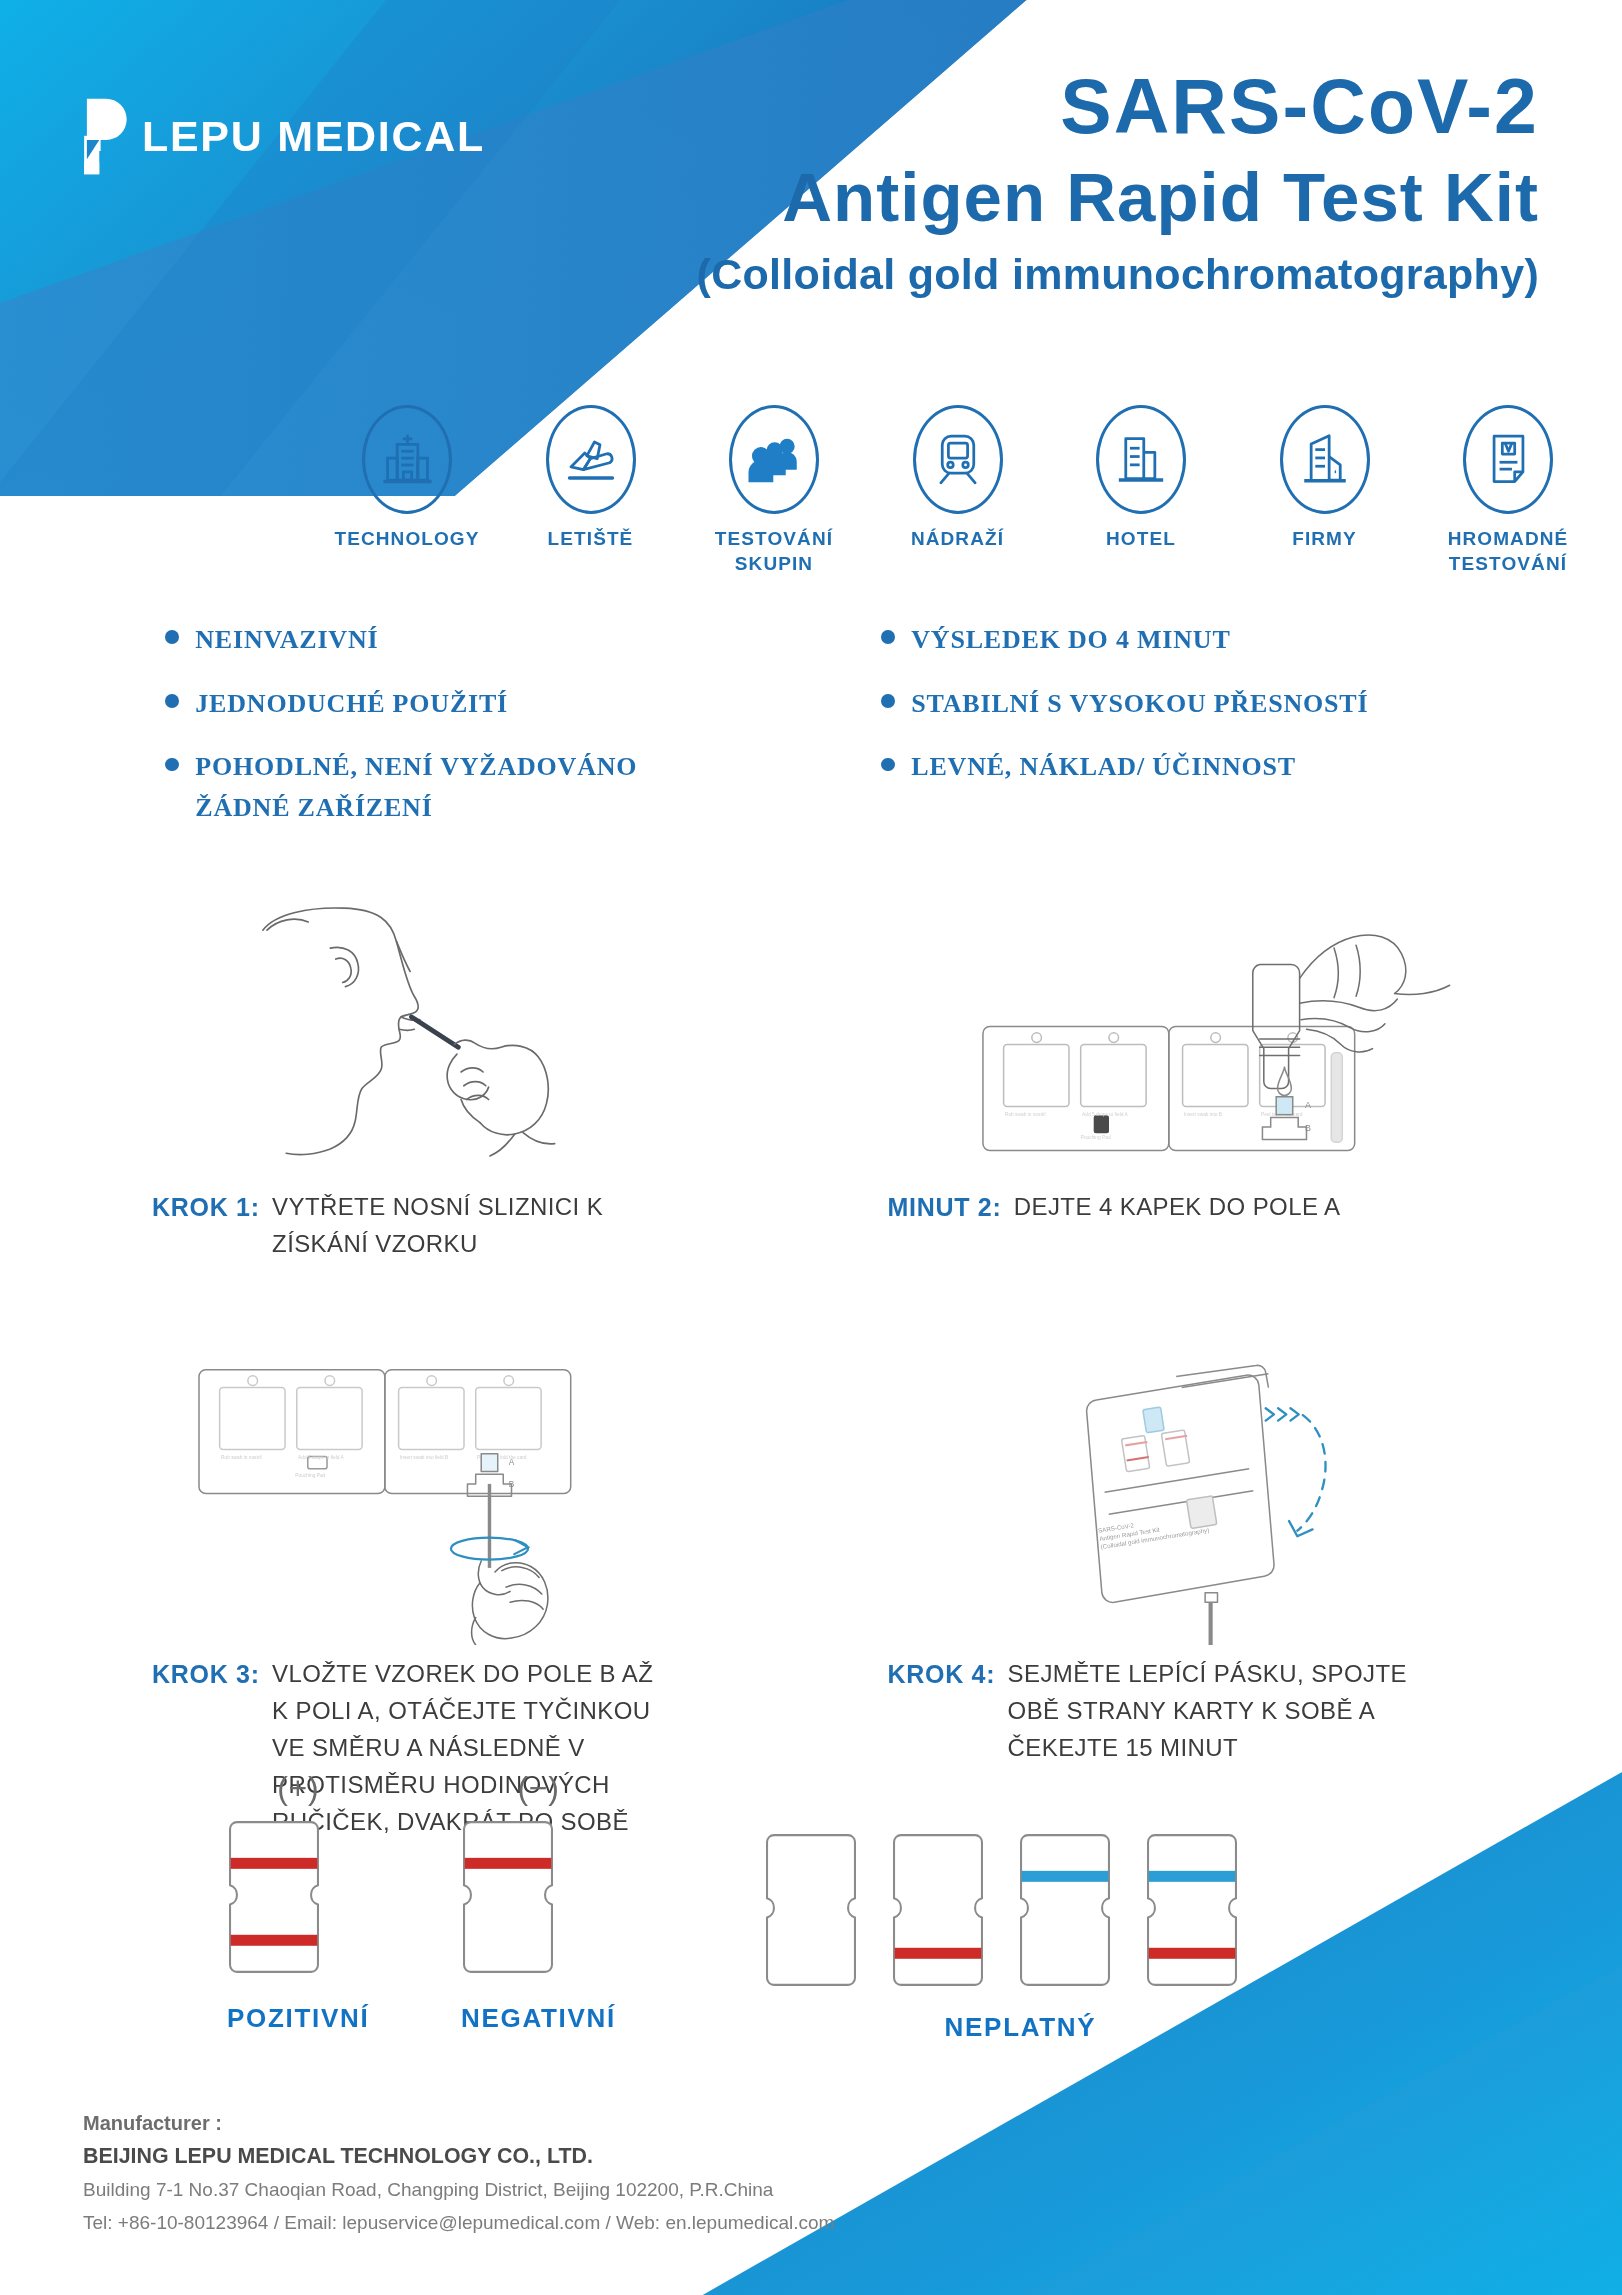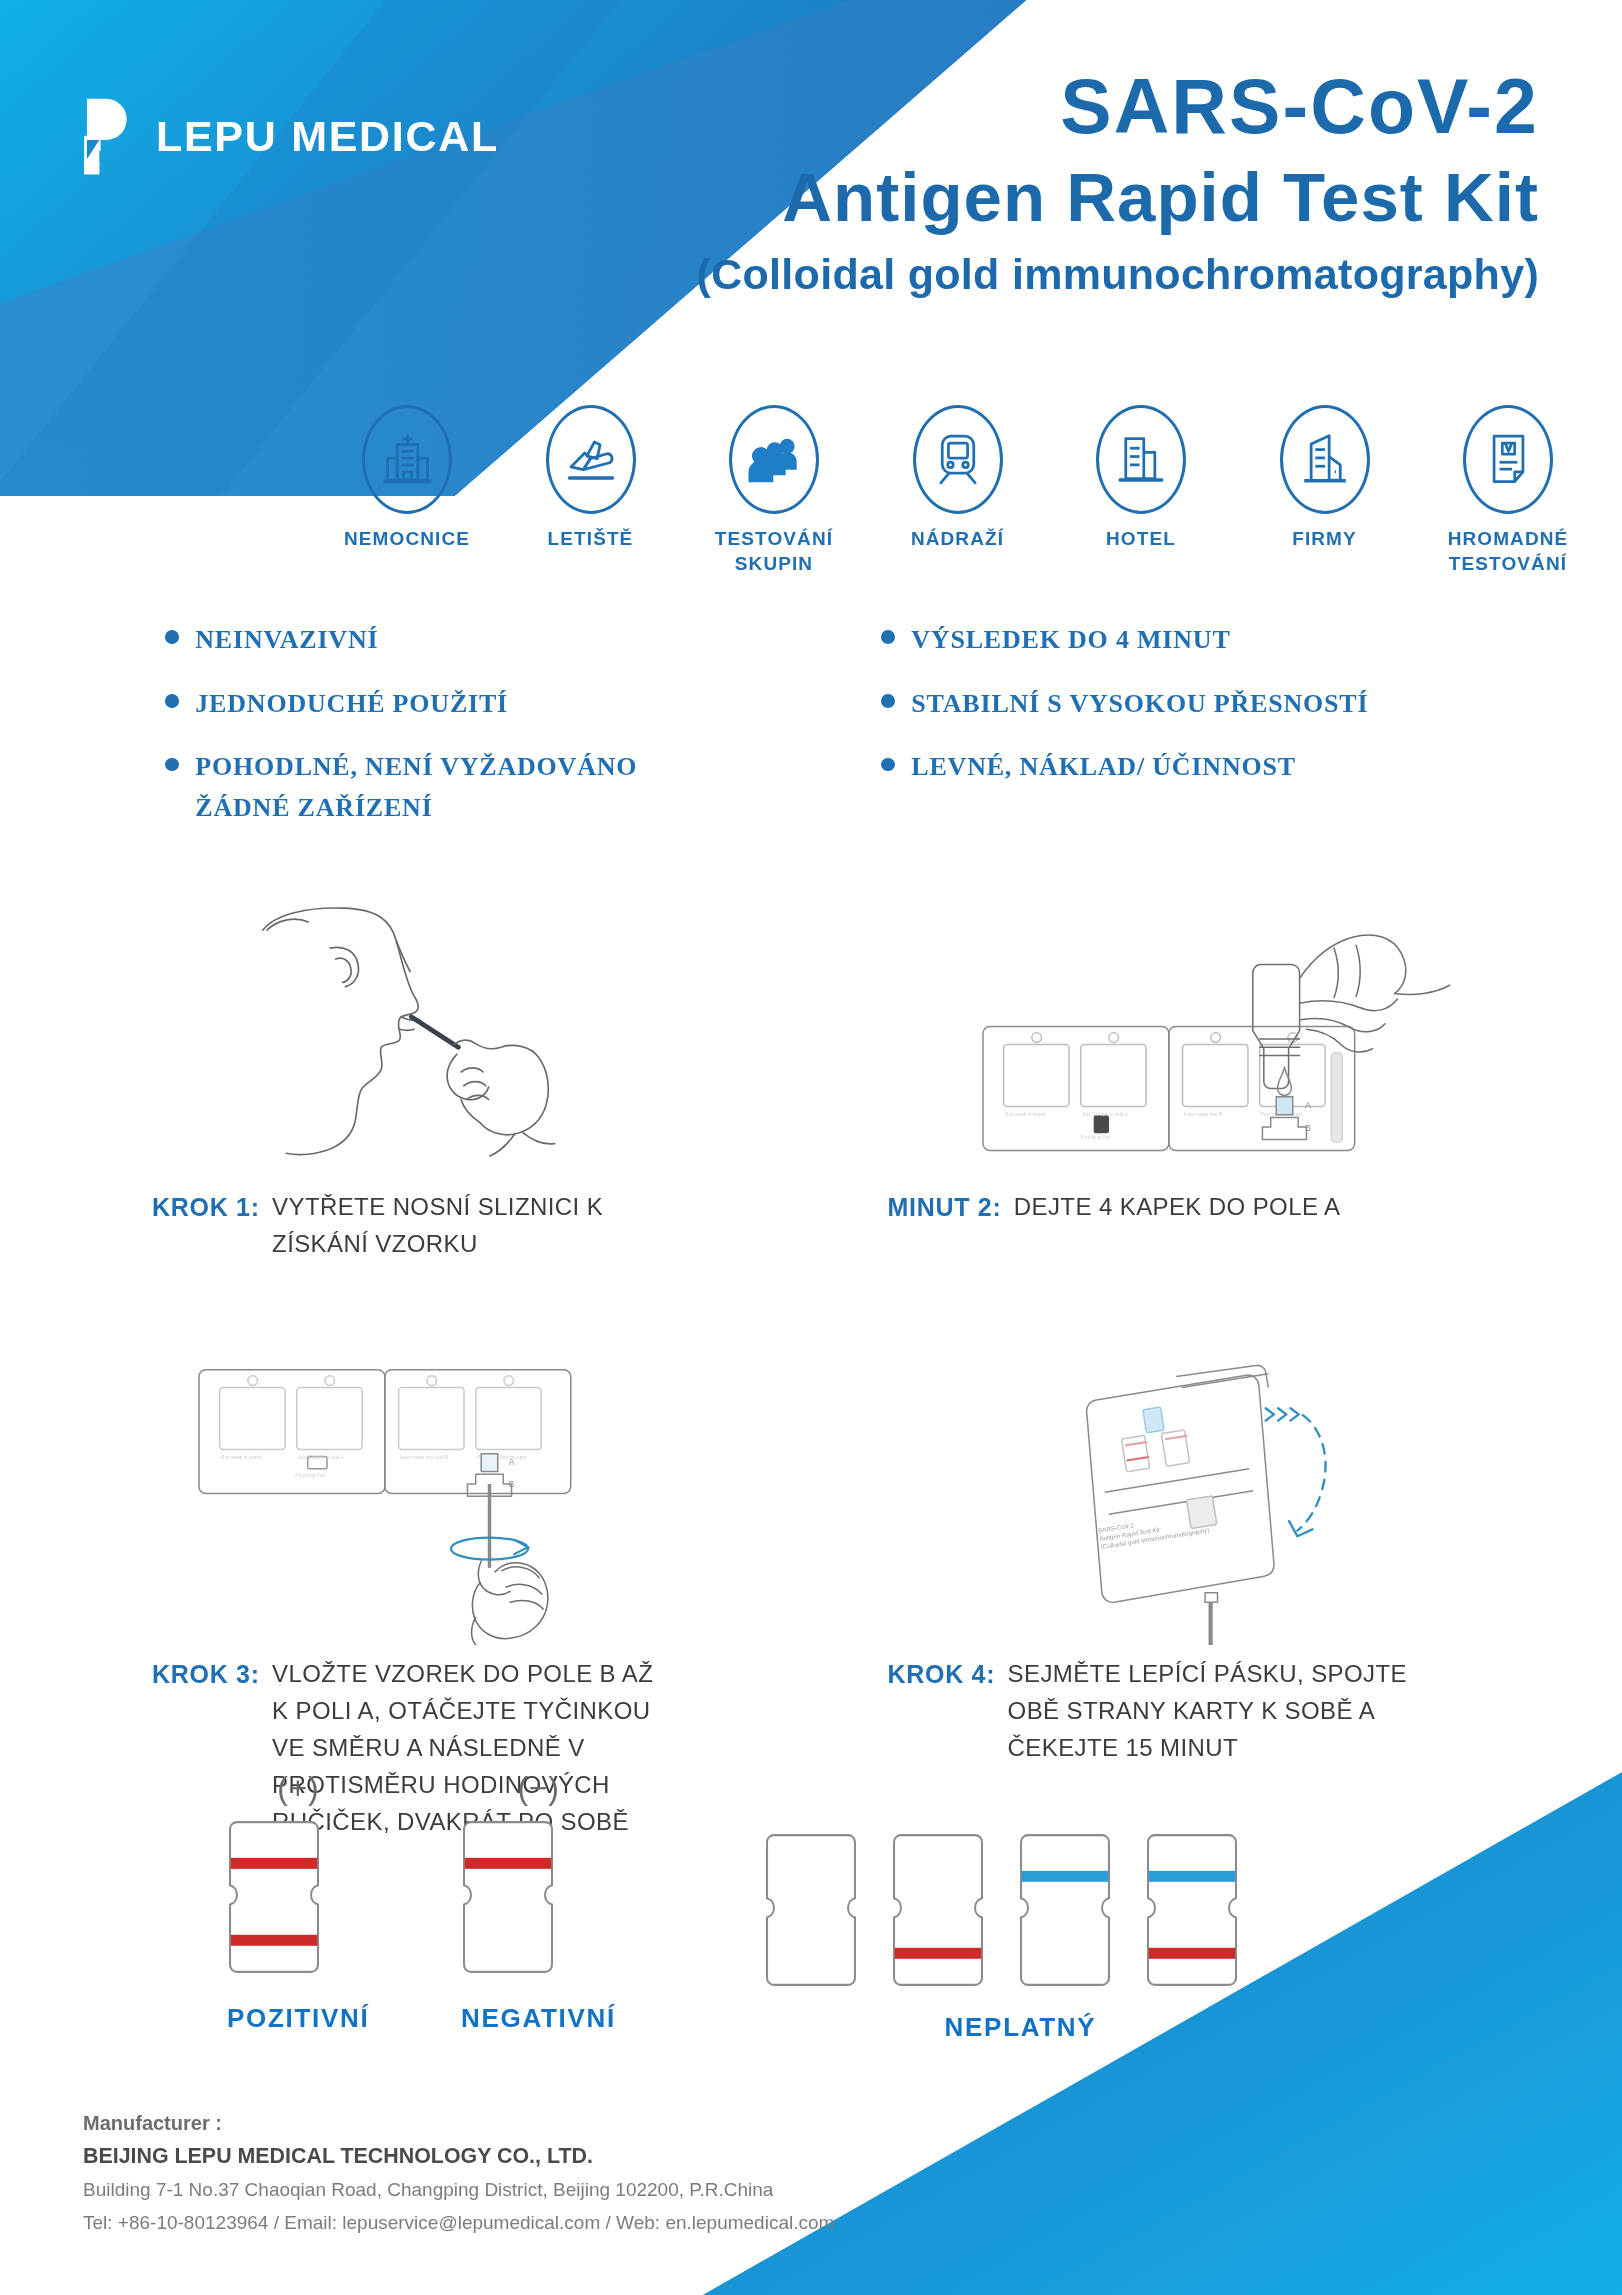--- a/index.html
+++ b/index.html
@@ -7,21 +7,21 @@
   body {
     width:1623px; height:2295px; position:relative; overflow:hidden;
     font-family:"Liberation Sans", sans-serif;
     background:#ffffff;
   }
 
   
   .hdr { position:absolute; left:0; top:0; width:1623px; height:496px; overflow:hidden; }
   .hdr svg { display:block; }
 
-  .logo-wrap { position:absolute; left:66px; top:96px; display:flex; align-items:center; gap:18px; }
+  .logo-wrap { position:absolute; left:66px; top:96px; display:flex; align-items:center; gap:4px; }
   .logo-mark { width:72px; height:81px; }
   .logo-text { color:#ffffff; font-size:43px; font-weight:600; letter-spacing:1.7px; font-family:"Liberation Sans", sans-serif; }
 
   .title-block { position:absolute; right:84px; top:62px; text-align:right; width:1074px; }
   .t1 { color:#1c6aab; font-size:77px; font-weight:700; letter-spacing:2.1px; line-height:1.15; }
   .t2 { color:#1c6aab; font-size:69px; font-weight:700; letter-spacing:1px; line-height:1.25; margin-top:4.1px; }
   .t3 { color:#1c6aab; font-size:43px; font-weight:600; letter-spacing:0.3px; margin-top:9.6px; }
 
   
   .iconrow { position:absolute; left:331px; top:405px; width:1253px; display:flex; justify-content:space-between; align-items:flex-start; }
@@ -119,21 +119,21 @@
           <line x1="28" y1="28" x2="46" y2="28"></line>
           <line x1="28" y1="38" x2="46" y2="38"></line>
           <line x1="28" y1="48" x2="46" y2="48"></line>
           <rect x="31" y="58" width="12" height="12"></rect>
           <line x1="37" y1="4" x2="37" y2="18"></line>
           <line x1="30" y1="10" x2="44" y2="10"></line>
           <line x1="2" y1="72" x2="72" y2="72" stroke-width="5"></line>
         </g>
       </svg>
     </div>
-    <div class="icon-label">NEMOCNICE</div>
+    <div class="icon-label">TECHNOLOGY</div>
   </div>
 
   <div class="icon-cell">
     <div class="icon-oval">
       <svg width="54" height="50" viewBox="0 0 78 72">
         <g fill="none" stroke="#1f6fb2" stroke-width="4" stroke-linejoin="round" stroke-linecap="round">
           <path d="M10 46 L30 26 L38 34 L28 50 z"></path>
           <path d="M33 30 L44 10 L52 14 L48 34 z"></path>
           <path d="M28 50 L66 40 a7 7 0 0 0 -4 -13 L38 34 z"></path>
           <line x1="8" y1="62" x2="70" y2="62" stroke-width="5"></line>

